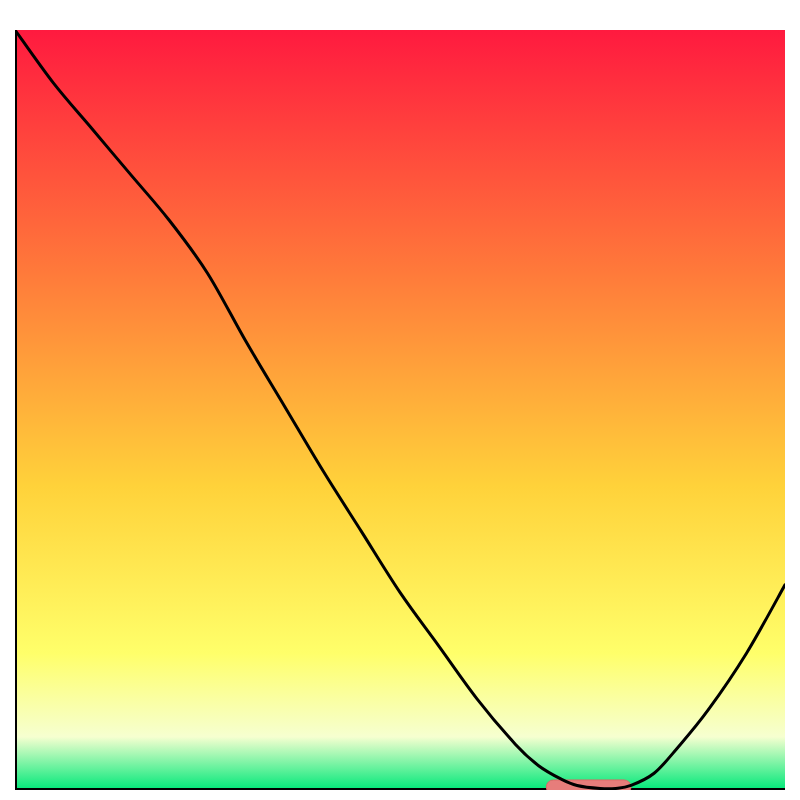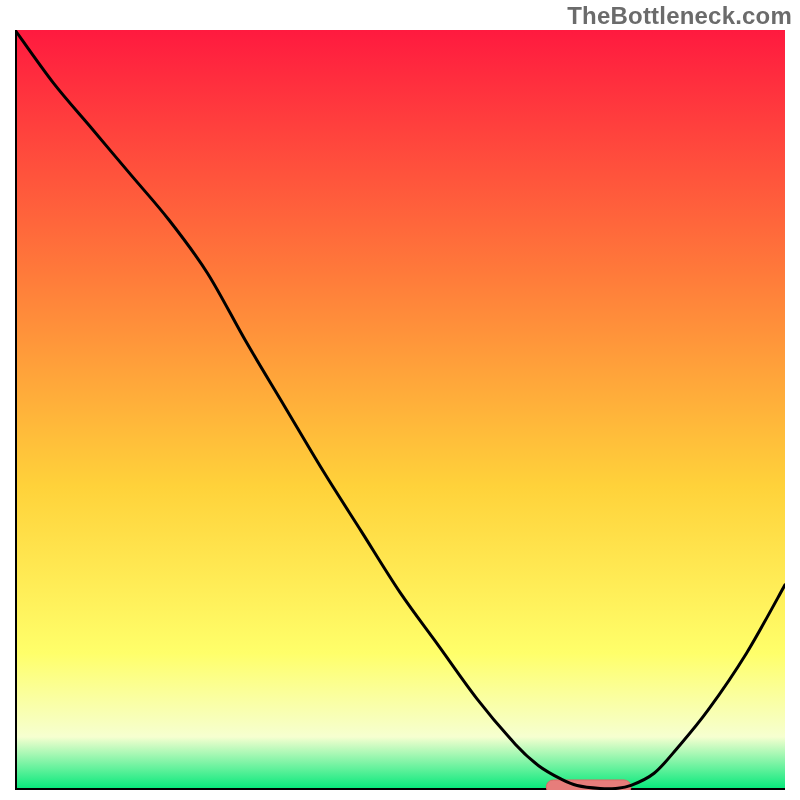--- a/index.html
+++ b/index.html
@@ -38,21 +38,20 @@
     display: block;
     width: 100%;
     height: 100%;
   }
 </style>
 </head>
 <body>
 
 <div class="stage">
 
-  <div class="watermark">TheBottleneck.com</div>
 
   <div class="plot">
     <svg viewBox="0 0 770 760" preserveAspectRatio="none">
       <defs>
         <linearGradient id="heat" x1="0" y1="0" x2="0" y2="1">
           <stop offset="0%" stop-color="#ff1a3f"></stop>
           <stop offset="32%" stop-color="#ff7a3a"></stop>
           <stop offset="60%" stop-color="#ffd23a"></stop>
           <stop offset="82%" stop-color="#ffff6a"></stop>
           <stop offset="93%" stop-color="#f6ffd0"></stop>

